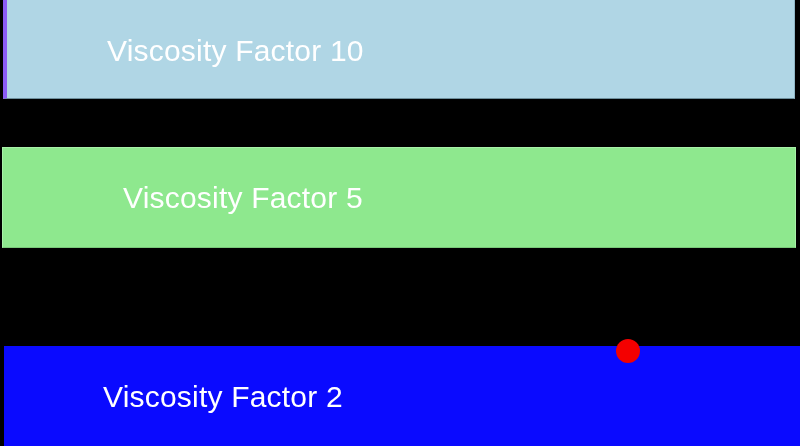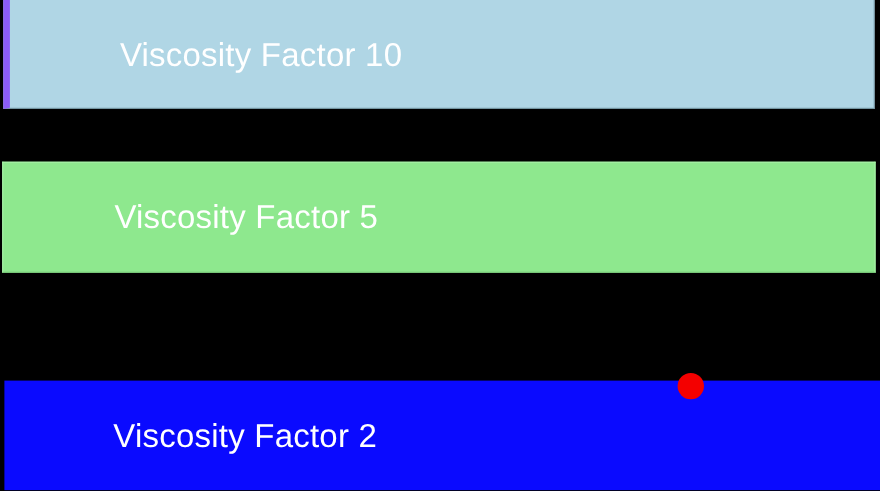--- a/index.html
+++ b/index.html
@@ -29,36 +29,37 @@
     white-space: nowrap;
     letter-spacing: 0.2px;
     user-select: none;
   }
   #band-viscosity-10 {
     left: 3px;
     top: 0px;
     width: 792px;
     height: 99px;
     background: #b0d6e5;
-    border-left: 6px solid #8b5cf6;
+    border-left: 4px solid #8b5cf6;
     border-right: 1px solid #8fb6c6;
     border-bottom: 1px solid #6e8f9c;
   }
   #band-viscosity-10 .band-label {
     margin-left: 100px;
     margin-top: 4px;
   }
   #band-viscosity-5 {
     left: 2px;
     top: 147px;
     width: 794px;
     height: 101px;
     background: #8ee88e;
     border: 1px solid #a8f0a8;
     border-bottom-color: #79c779;
+    padding-left: 19px;
   }
   #band-viscosity-5 .band-label {
     margin-left: 101px;
     margin-top: 1px;
   }
   #band-viscosity-2 {
     left: 4px;
     top: 346px;
     width: 796px;
     height: 100px;

